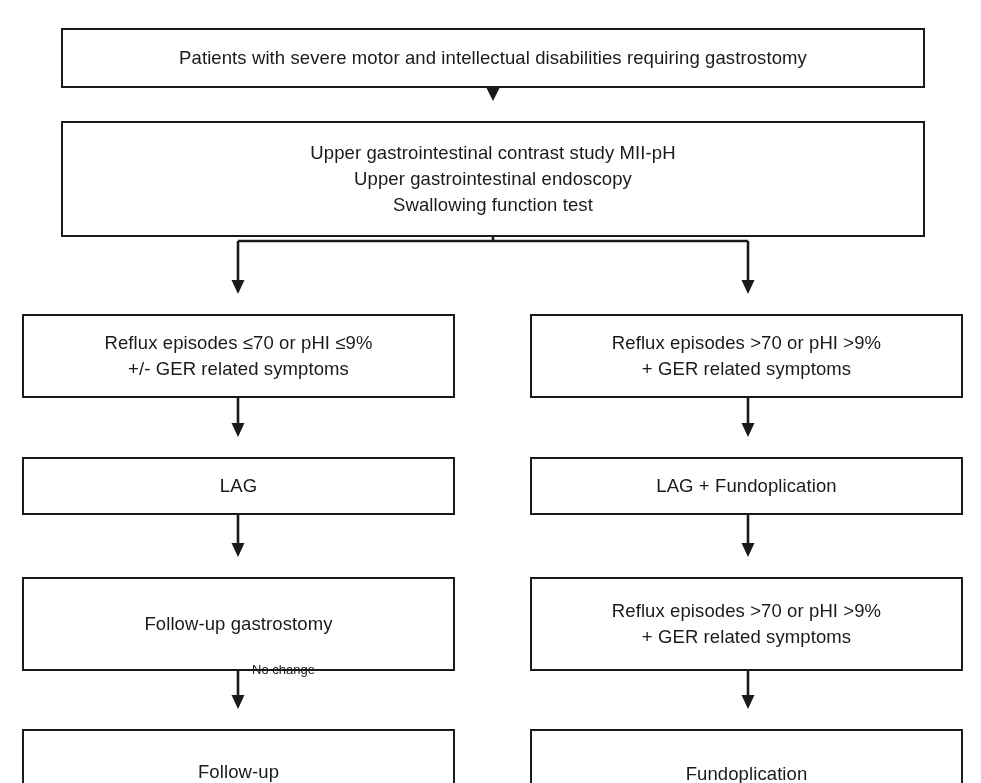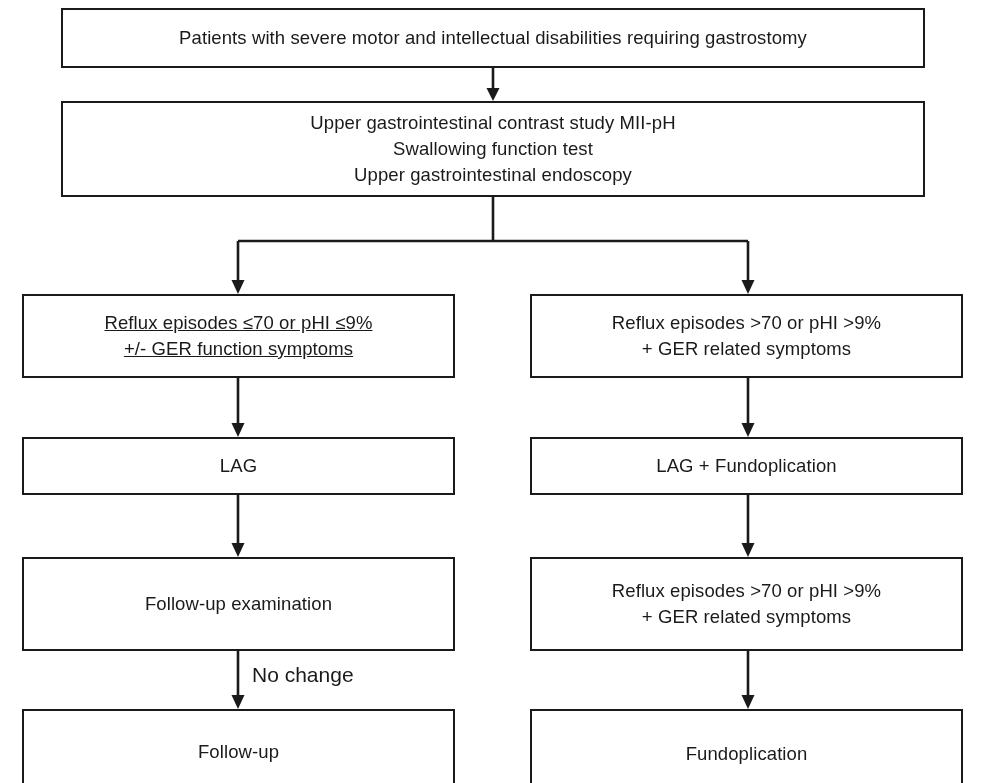--- a/index.html
+++ b/index.html
@@ -26,28 +26,29 @@
     display: flex;
     flex-direction: column;
     align-items: center;
     justify-content: center;
     text-align: center;
     font-size: 18.5px;
     line-height: 1.42;
     color: #1a1a1a;
     letter-spacing: 0.1px;
     padding: 2px 16px;
+    margin-top: 20px;
   }
   .node .line {
     display: block;
     white-space: nowrap;
   }
   .edge-label {
     position: absolute;
-    font-size: 21px;
+    font-size: 13px;
     line-height: 1.2;
     color: #1a1a1a;
     white-space: nowrap;
   }
   svg.connectors {
     position: absolute;
     left: 0;
     top: 0;
     width: 981px;
     height: 783px;
@@ -112,46 +113,46 @@
     <g>
       <line x1="748" y1="651" x2="748" y2="700"></line>
       <polygon points="748,709 741.5,695 754.5,695"></polygon>
     </g>
   </svg>
 
   <div class="node" style="left:61px; top:8px; width:864px; height:60px;">
     <span class="line">Patients with severe motor and intellectual disabilities requiring gastrostomy</span>
   </div>
 
-  <div class="node" style="left:61px; top:101px; width:864px; height:96px;">
+  <div class="node" style="left:61px; top:101px; width:864px; height:116px;">
     <span class="line">Upper gastrointestinal contrast study MII-pH</span>
+    <span class="line">Upper gastrointestinal endoscopy</span>
     <span class="line">Swallowing function test</span>
-    <span class="line">Upper gastrointestinal endoscopy</span>
   </div>
 
-  <div class="node" style="left:22px; top:294px; width:433px; height:84px;text-decoration:underline;">
+  <div class="node" style="left:22px; top:294px; width:433px; height:84px;">
     <span class="line">Reflux episodes ≤70 or pHI ≤9%</span>
-    <span class="line">+/- GER function symptoms</span>
+    <span class="line">+/- GER related symptoms</span>
   </div>
 
   <div class="node" style="left:530px; top:294px; width:433px; height:84px;">
     <span class="line">Reflux episodes &gt;70 or pHI &gt;9%</span>
     <span class="line">+ GER related symptoms</span>
   </div>
 
   <div class="node" style="left:22px; top:437px; width:433px; height:58px;">
     <span class="line">LAG</span>
   </div>
 
   <div class="node" style="left:530px; top:437px; width:433px; height:58px;">
     <span class="line">LAG + Fundoplication</span>
   </div>
 
   <div class="node" style="left:22px; top:557px; width:433px; height:94px;">
-    <span class="line">Follow-up examination</span>
+    <span class="line">Follow-up gastrostomy</span>
   </div>
 
   <div class="node" style="left:530px; top:557px; width:433px; height:94px;">
     <span class="line">Reflux episodes &gt;70 or pHI &gt;9%</span>
     <span class="line">+ GER related symptoms</span>
   </div>
 
   <div class="edge-label" style="left:252px; top:662px;">No change</div>
 
   <div class="node" style="left:22px; top:709px; width:433px; height:86px;">

